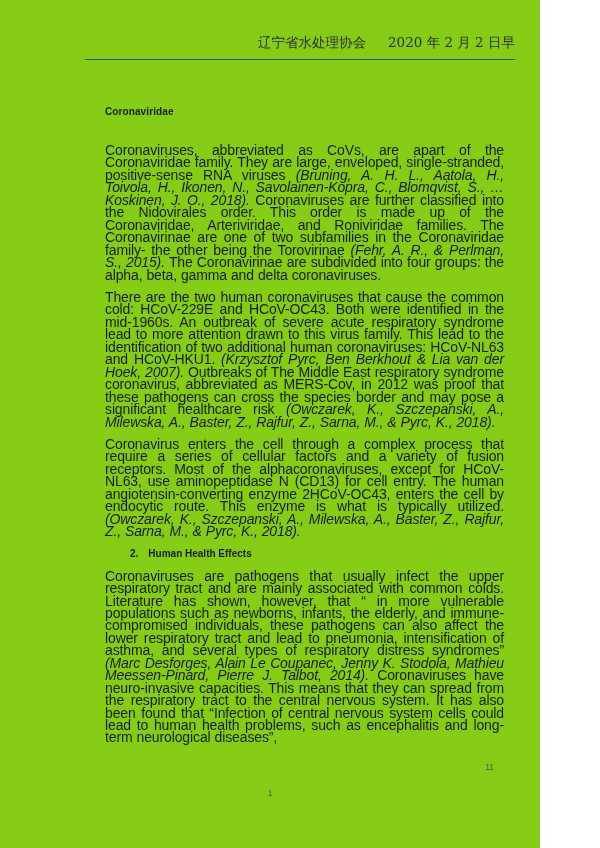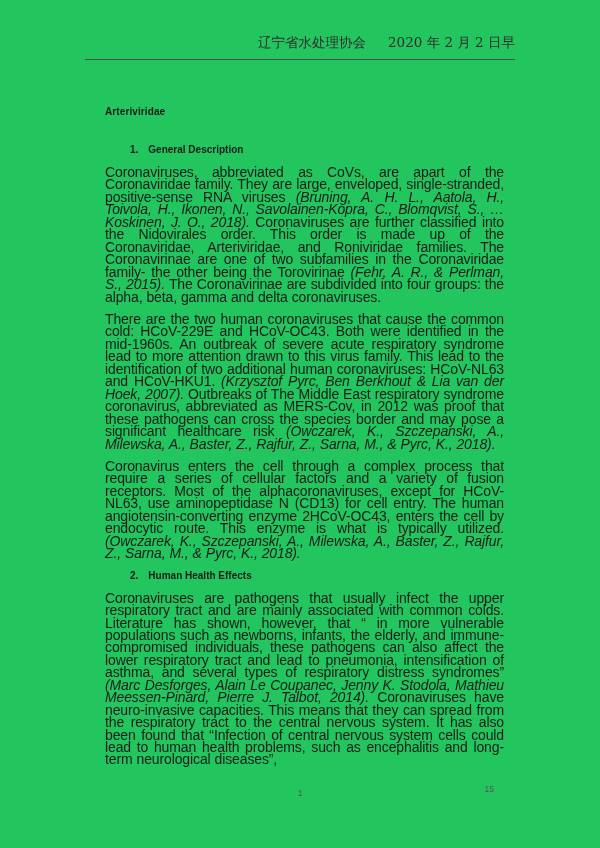--- a/index.html
+++ b/index.html
@@ -2,23 +2,23 @@
 <html><head>
 <meta charset="utf-8">
 <style>
   html, body {
     margin: 0;
     padding: 0;
     background: #ffffff;
   }
   .page {
     position: relative;
-    width: 600px;
+    width: 540px;
     height: 848px;
-    background: #22c55e;
+    background: #84cc16;
     overflow: hidden;
     color: #1c1c1c;
     font-family: "Liberation Sans", sans-serif;
   }
 
   
   .header {
     position: absolute;
     top: 34px;
     left: 85px;
@@ -87,35 +87,32 @@
 <body>
 
 <div class="page">
 
   <div class="header">
     <span class="org">辽宁省水处理协会</span><span>2020 年 2 月 2 日早</span>
   </div>
 
   <div class="doc-body">
 
-    <div class="doc-title">Arteriviridae</div>
+    <div class="doc-title">Coronaviridae</div>
 
-    <div class="sec-heading">
-      <span class="sec-num">1.</span><span class="sec-label">General Description</span>
-    </div>
 
     <p class="para"><span>Coronaviruses, abbreviated as CoVs, are apart of  the Coronaviridae family. They are large, enveloped, single-stranded, positive-sense RNA viruses </span><span class="it">(Bruning, A. H. L., Aatola, H., Toivola, H., Ikonen, N., Savolainen-Kopra, C., Blomqvist, S., … Koskinen, J. O., 2018).</span><span> Coronaviruses are further classified into the Nidovirales order.  This order is made up of the Coronaviridae, Arteriviridae, and Roniviridae families. The Coronavirinae are one of two subfamilies in the Coronaviridae family- the other being the Torovirinae </span><span class="it">(Fehr, A. R., &amp; Perlman, S., 2015).</span><span> The Coronavirinae are subdivided into four groups: the alpha, beta, gamma and delta coronaviruses.</span></p>
     <p class="para"><span>There are the two human coronaviruses that cause the common cold:  HCoV-229E and HCoV-OC43. Both were identified in the mid-1960s. An outbreak of severe acute respiratory syndrome lead to more attention drawn to this virus family. This lead to the identification of two additional human coronaviruses: HCoV-NL63 and HCoV-HKU1. </span><span class="it">(Krzysztof Pyrc, Ben Berkhout &amp; Lia van der Hoek, 2007).</span><span> Outbreaks of The Middle East respiratory syndrome coronavirus, abbreviated as MERS-Cov, in 2012 was proof that these pathogens can cross the species border and may pose a significant healthcare risk </span><span class="it">(Owczarek, K., Szczepanski, A., Milewska, A., Baster, Z., Rajfur, Z., Sarna, M., &amp; Pyrc, K., 2018).</span></p>
     <p class="para"><span>Coronavirus enters the cell through a complex process that require a series of cellular factors and a variety of fusion receptors. Most of the alphacoronaviruses, except for HCoV-NL63, use aminopeptidase N (CD13) for cell entry. The human angiotensin-converting enzyme 2HCoV-OC43, enters the cell by endocytic route. This enzyme is what is typically utilized.  </span><span class="it">(Owczarek, K., Szczepanski, A., Milewska, A., Baster, Z., Rajfur, Z., Sarna, M., &amp; Pyrc, K., 2018).</span></p>
 
     <div class="sec-heading spaced">
       <span class="sec-num">2.</span><span class="sec-label">Human Health Effects</span>
     </div>
 
     <p class="para"><span>Coronaviruses are pathogens that usually infect the upper respiratory tract and are mainly associated with common colds. Literature has shown, however, that “ in more vulnerable populations such as newborns, infants, the elderly, and immune-compromised individuals, these pathogens can also affect the lower respiratory tract and lead to pneumonia, intensification of asthma, and several types of respiratory distress syndromes” </span><span class="it">(Marc Desforges, Alain Le Coupanec, Jenny K. Stodola, Mathieu Meessen-Pinard, Pierre J. Talbot, 2014).</span><span>  Coronaviruses have neuro-invasive capacities. This means that they can spread from the respiratory tract to the central nervous system. It has also been found that “Infection of central nervous system cells could lead to human health problems, such as encephalitis and long-term neurological diseases”,</span></p>
 
-    <div class="inner-pageno">15</div>
+    <div class="inner-pageno">11</div>
 
   </div>
 
   <div class="footer-pageno">1</div>
 
 </div>
 
 </body></html>

